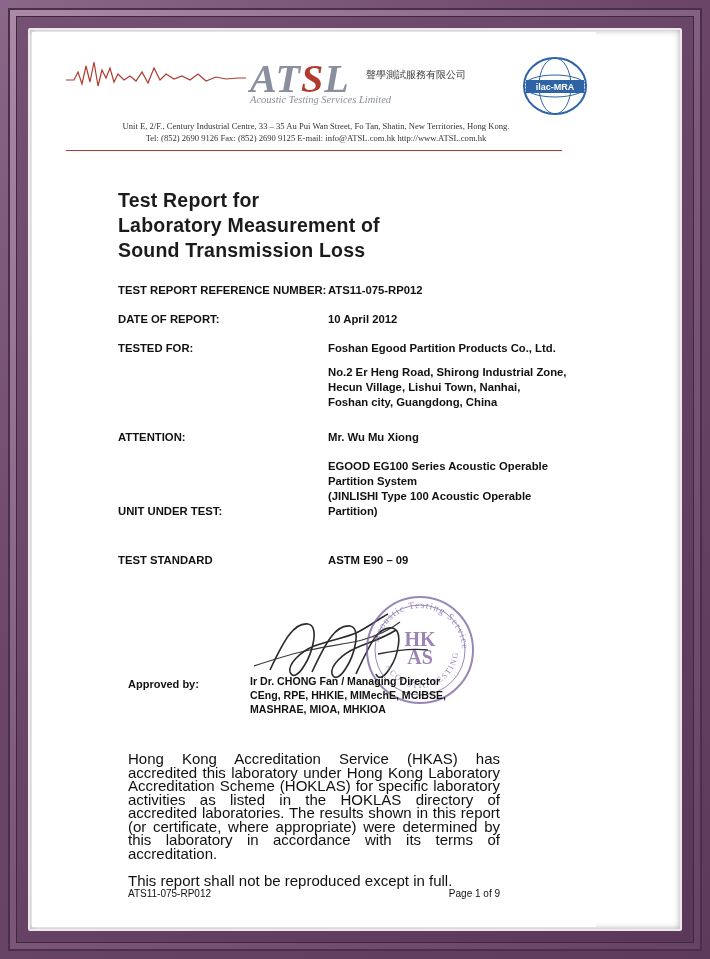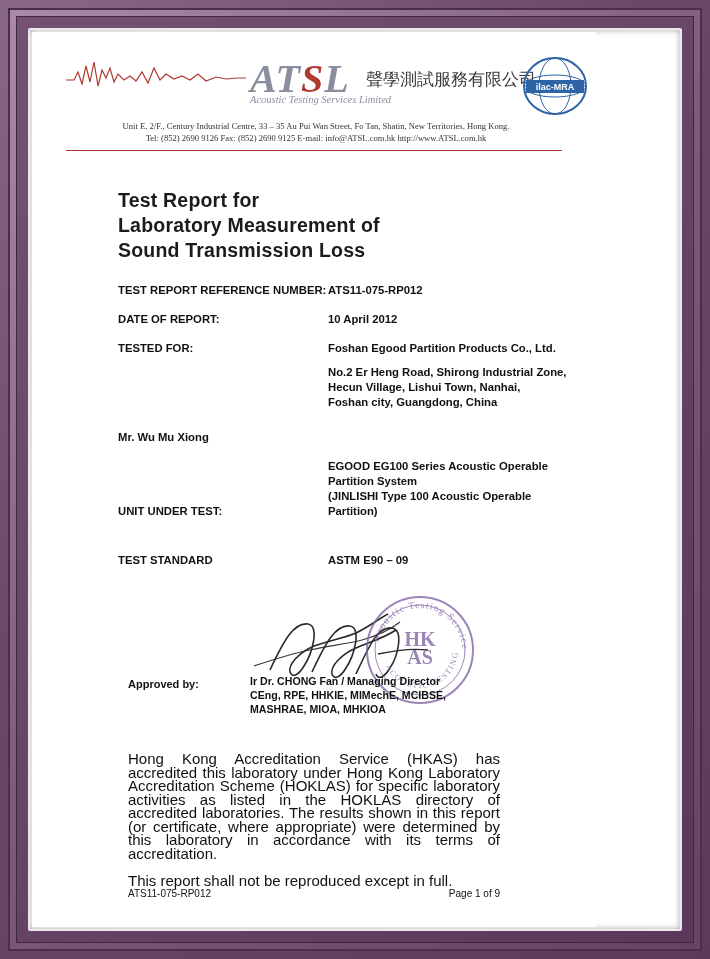--- a/index.html
+++ b/index.html
@@ -79,21 +79,21 @@
   .atsl-sub {
     font-family: "Liberation Serif", serif;
     font-size: 10.5px;
     font-style: italic;
     color: #8a8f9e;
     margin-top: -4px;
   }
   .atsl-cn {
     position: absolute;
     left: 130px; top: 8px;
-    font-size: 17px;
+    font-size: 10px;
     color: #3a3a3a;
     font-family: "DejaVu Sans", sans-serif;
     white-space: nowrap;
   }
   .waveform {
     position: absolute;
     left: 0; top: 2px;
     width: 180px; height: 34px;
   }
   .ilac {
@@ -305,20 +305,21 @@
         <div class="field-value">
           <span class="ln">Foshan Egood Partition Products Co., Ltd.</span>
           <span class="ln" style="height:9px;">&nbsp;</span>
           <span class="ln">No.2 Er Heng Road, Shirong Industrial Zone,</span>
           <span class="ln">Hecun Village, Lishui Town, Nanhai,</span>
           <span class="ln">Foshan city, Guangdong, China</span>
         </div>
       </div>
 
       <div class="field-row">
+        <div class="field-label">ATTENTION:</div>
         <div class="field-value">
           <span class="ln">Mr. Wu Mu Xiong</span>
         </div>
       </div>
 
       <div class="field-row gap-lg">
         <div class="field-label">UNIT UNDER TEST:</div>
         <div class="field-value">
           <span class="ln">EGOOD  EG100  Series  Acoustic  Operable</span>
           <span class="ln">Partition System</span>

